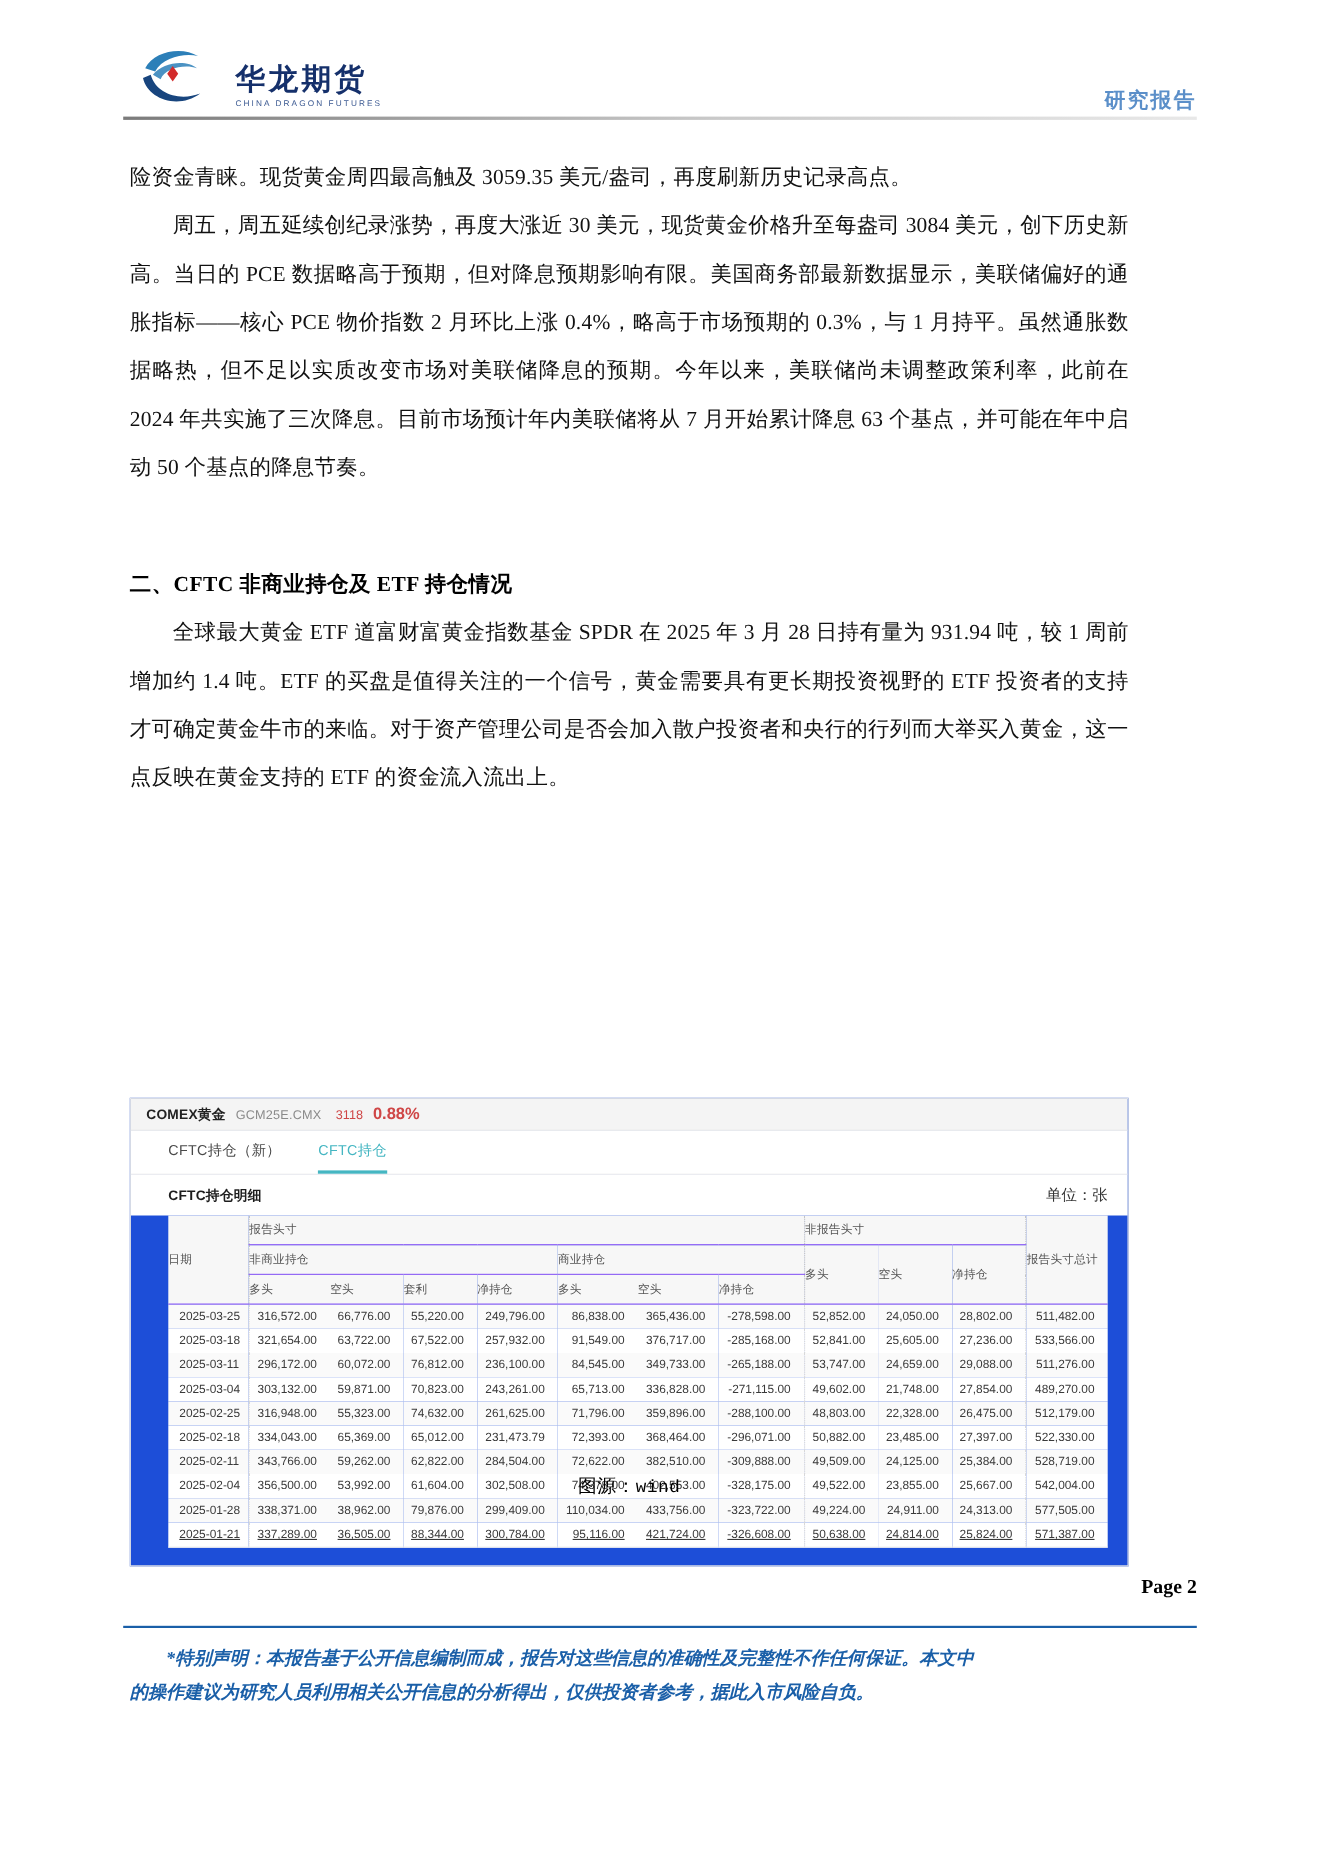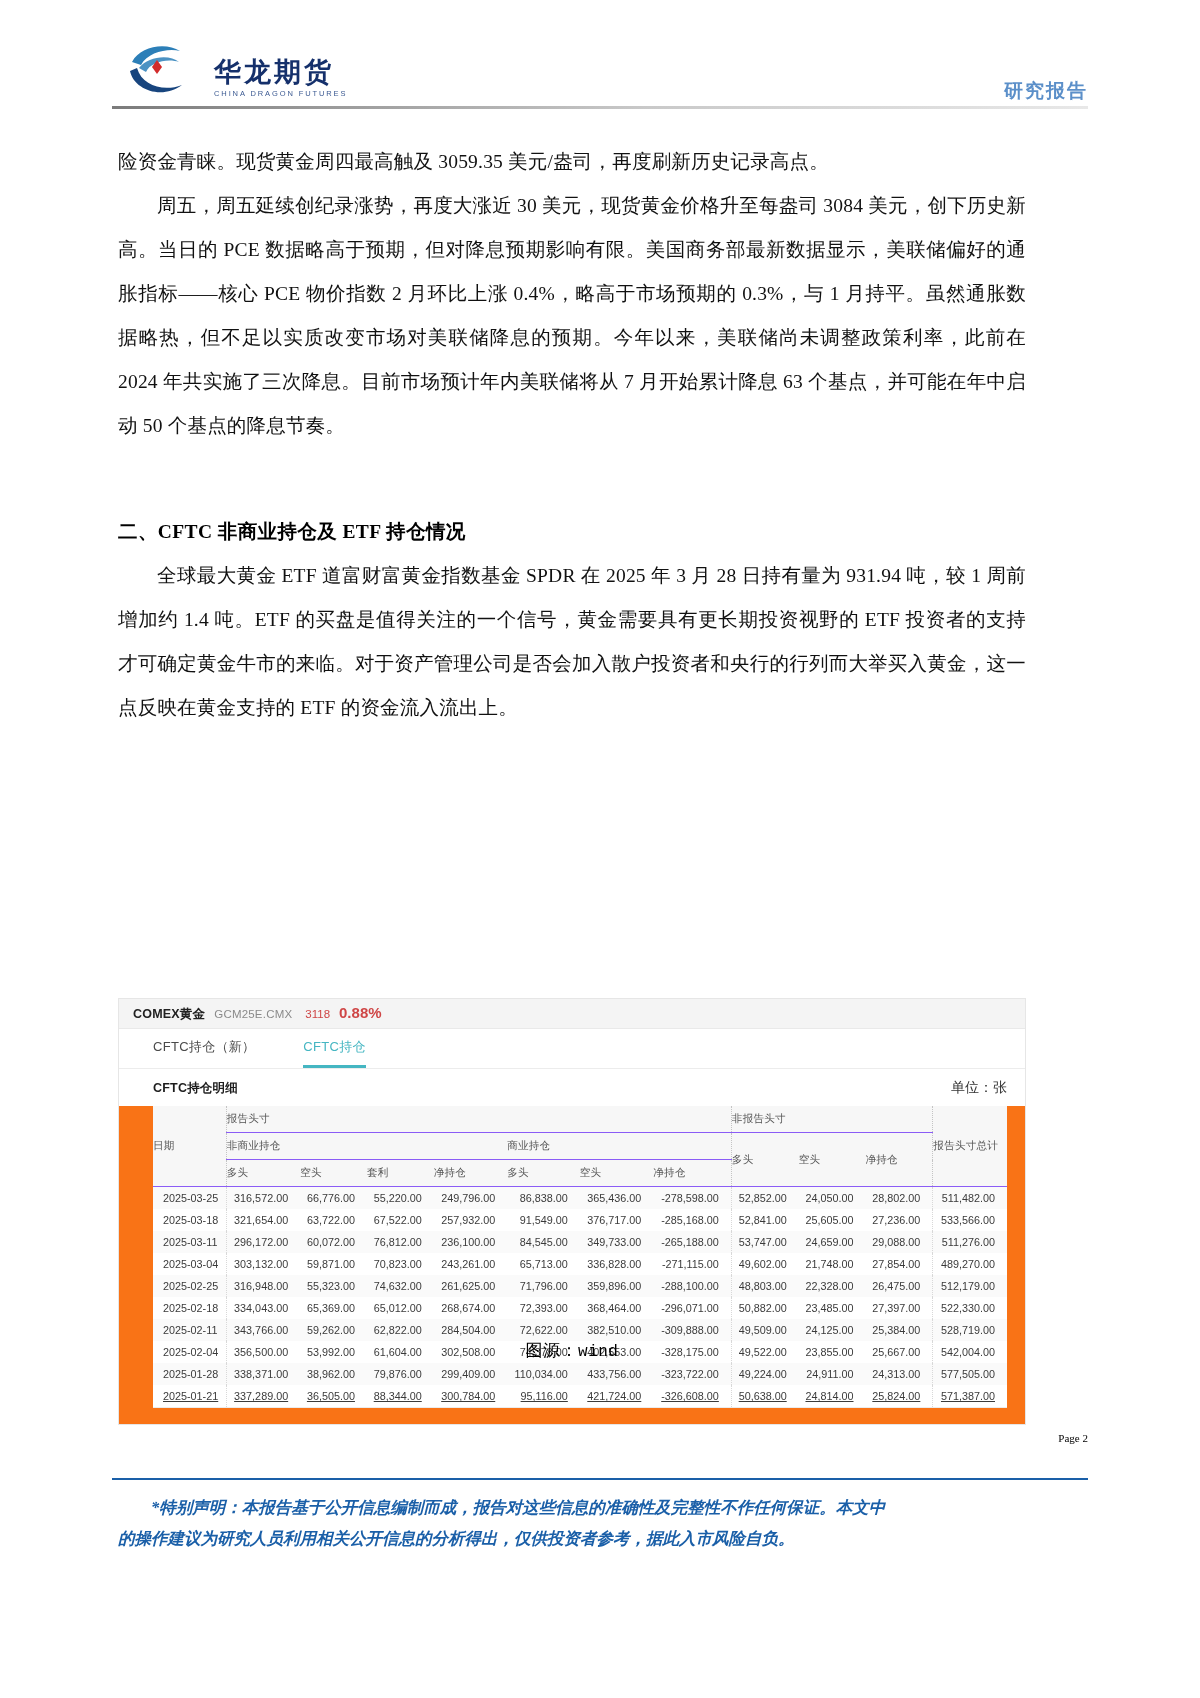--- a/index.html
+++ b/index.html
@@ -106,21 +106,21 @@
     letter-spacing: 0.4px;
   }
   .gap-before-heading { height: 62px; }
 
   
   .widget {
     position: absolute;
     left: 118px;
     top: 998px;
     width: 908px;
-    background: #f97316;
+    background: #1d4ed8;
     font-family: "Liberation Sans", "DejaVu Sans", sans-serif;
     border: 1px solid #e6e6e6;
     box-sizing: border-box;
   }
   .widget-topbar {
     background: #f4f4f4;
     padding: 5px 12px 5px 14px;
     display: flex;
     align-items: baseline;
     gap: 9px;
@@ -143,21 +143,21 @@
     margin-left: 4px;
   }
   .w-change {
     font-size: 15px;
     color: #cf4646;
     font-weight: bold;
   }
   .widget-tabs {
     display: flex;
     align-items: flex-end;
-    gap: 48px;
+    gap: 34px;
     padding: 13px 0 0 34px;
     background: #fff;
     border-bottom: 1px solid #ececec;
     height: 40px;
     box-sizing: border-box;
   }
   .w-tab {
     font-size: 13px;
     color: #4a4a4a;
     padding-bottom: 9px;
@@ -244,22 +244,22 @@
     font-family: "Liberation Serif", "DejaVu Serif", serif;
     letter-spacing: 0.5px;
   }
   .caption .mono { font-family: "Liberation Mono", "DejaVu Sans Mono", monospace; font-size: 16px; }
 
   
   .page-num {
     position: absolute;
     right: 112px;
     top: 1432px;
-    font-size: 11px;
-    font-weight: normal;
+    font-size: 18px;
+    font-weight: bold;
     font-family: "Liberation Serif", "DejaVu Serif", serif;
     margin-left: 21px;
   }
   .footer-rule {
     position: absolute;
     left: 112px;
     right: 112px;
     top: 1478px;
     height: 2px;
     background: #1a5fa8;
@@ -424,21 +424,21 @@
             <td>48,803.00</td>
             <td>22,328.00</td>
             <td class="sep-r">26,475.00</td>
             <td>512,179.00</td>
           </tr>
           <tr>
             <td class="date">2025-02-18</td>
             <td class="sep-l">334,043.00</td>
             <td>65,369.00</td>
             <td>65,012.00</td>
-            <td>268,674.00</td>
+            <td>231,473.79</td>
             <td>72,393.00</td>
             <td>368,464.00</td>
             <td class="sep-r">-296,071.00</td>
             <td>50,882.00</td>
             <td>23,485.00</td>
             <td class="sep-r">27,397.00</td>
             <td>522,330.00</td>
           </tr>
           <tr>
             <td class="date">2025-02-11</td>

